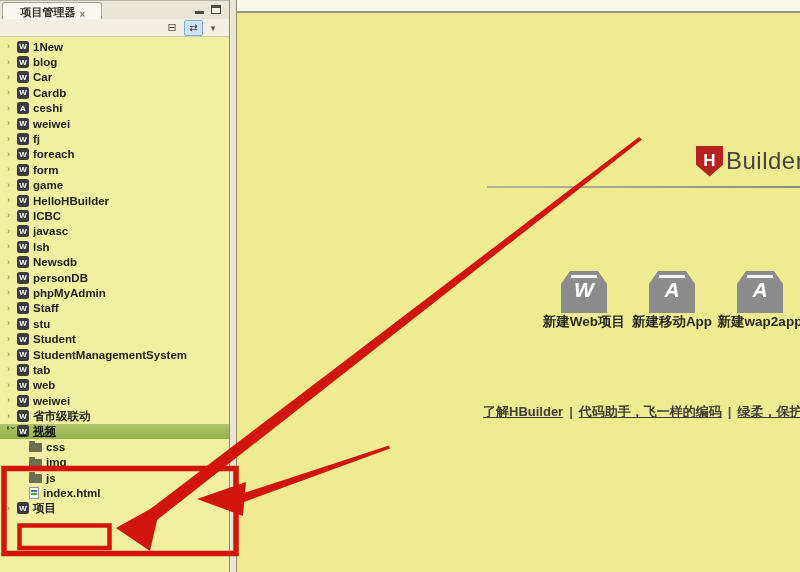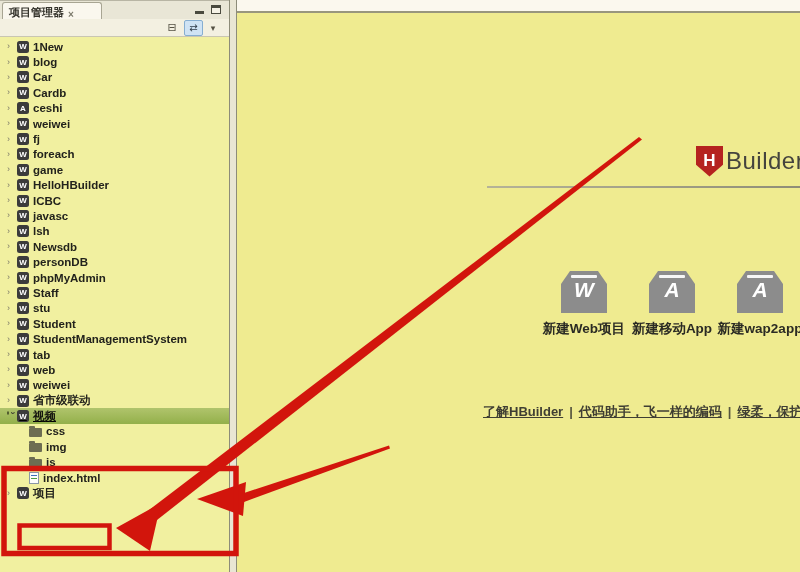--- a/index.html
+++ b/index.html
@@ -5,21 +5,21 @@
   html,body{margin:0;padding:0;}
   #app{position:relative;width:800px;height:572px;overflow:hidden;
        font-family:"Liberation Sans","DejaVu Sans",sans-serif;background:#efeb90;}
 
   
   #panel{position:absolute;left:0;top:0;width:229px;height:572px;background:#f1f0a0;}
   .phead{position:absolute;left:0;top:0;width:229px;height:19px;background:#e9e6d6;
          border-top:1px solid #b8b5a4;box-sizing:border-box;}
   .ptab{position:absolute;left:2px;top:1px;width:100px;height:18px;background:#faf7ee;
         border:1px solid #a8a593;border-bottom:none;border-radius:3px 3px 0 0;
-        box-sizing:border-box;display:flex;align-items:center;padding:2px 4px 0 6px;gap:4px;}
+        box-sizing:border-box;display:flex;align-items:center;padding:2px 4px 0 6px;gap:4px;justify-content:center;}
   .ptab-label{font-size:11px;font-weight:700;color:#33322b;white-space:nowrap;}
   .ptab-close::before{content:"×";font-size:10px;color:#7c7a6c;font-weight:700;}
   .winbtns{position:absolute;right:8px;top:3px;display:flex;gap:7px;align-items:center;}
   .minbtn{width:9px;height:3px;background:#4a4a3f;margin-top:7px;}
   .maxbtn{width:10px;height:9px;border:1px solid #4a4a3f;border-top:3px solid #4a4a3f;box-sizing:border-box;background:#f5f2e6;}
   .ptoolbar{position:absolute;left:0;top:19px;width:229px;height:18px;background:#f3f0e1;
             border-bottom:1px solid #c9c6b2;box-sizing:border-box;
             display:flex;justify-content:flex-end;align-items:center;gap:4px;padding-right:10px;}
   .tb{width:16px;height:15px;display:flex;align-items:center;justify-content:center;
       font-size:11px;color:#555144;}
@@ -66,21 +66,21 @@
           clip-path:polygon(0 0,100% 0,100% 62%,50% 100%,0 62%);}
   .logotext{font-size:24px;color:#45443e;margin-left:3px;letter-spacing:0.5px;}
   .mdivider{position:absolute;left:250px;top:186px;width:313px;height:2px;
             background:linear-gradient(90deg,#b5b398,#8f8d77);}
   .action{position:absolute;width:116px;text-align:center;top:271px;}
   .a1{left:289px;}.a2{left:377px;}.a3{left:465px;}
   .keycapwrap{position:relative;width:46px;height:42px;margin:0 auto;}
   .keycap{position:absolute;left:0;top:0;}
   .keyletter{position:absolute;left:0;top:7px;width:46px;text-align:center;color:#fff;
              font-size:21px;font-weight:700;font-style:italic;}
-  .alabel{margin-top:7px;font-size:13.5px;font-weight:700;color:#2b2b24;white-space:nowrap;}
+  .alabel{font-size:13.5px;font-weight:700;color:#2b2b24;white-space:nowrap;}
   .links{position:absolute;left:246px;top:403px;width:317px;font-size:13px;font-weight:700;
          color:#3f3e33;white-space:nowrap;}
   .links a{color:#3f3e33;text-decoration:underline;cursor:pointer;}
   .links .sep{margin:0 6px;color:#55543f;}
 
   
   #annot{position:absolute;left:0;top:0;width:800px;height:572px;pointer-events:none;}
 </style>
 </head>
 <body>
@@ -137,20 +137,25 @@
         </div>
       <div class="row">
           <span class="chev"></span>
           <span class="pico w"></span>
           <span class="lbl">fj</span>
         </div>
       <div class="row">
           <span class="chev"></span>
           <span class="pico w"></span>
           <span class="lbl">foreach</span>
+        </div>
+      <div class="row">
+          <span class="chev"></span>
+          <span class="pico w"></span>
+          <span class="lbl">form</span>
         </div>
       <div class="row">
           <span class="chev"></span>
           <span class="pico w"></span>
           <span class="lbl">game</span>
         </div>
       <div class="row">
           <span class="chev"></span>
           <span class="pico w"></span>
           <span class="lbl">HelloHBuilder</span>

